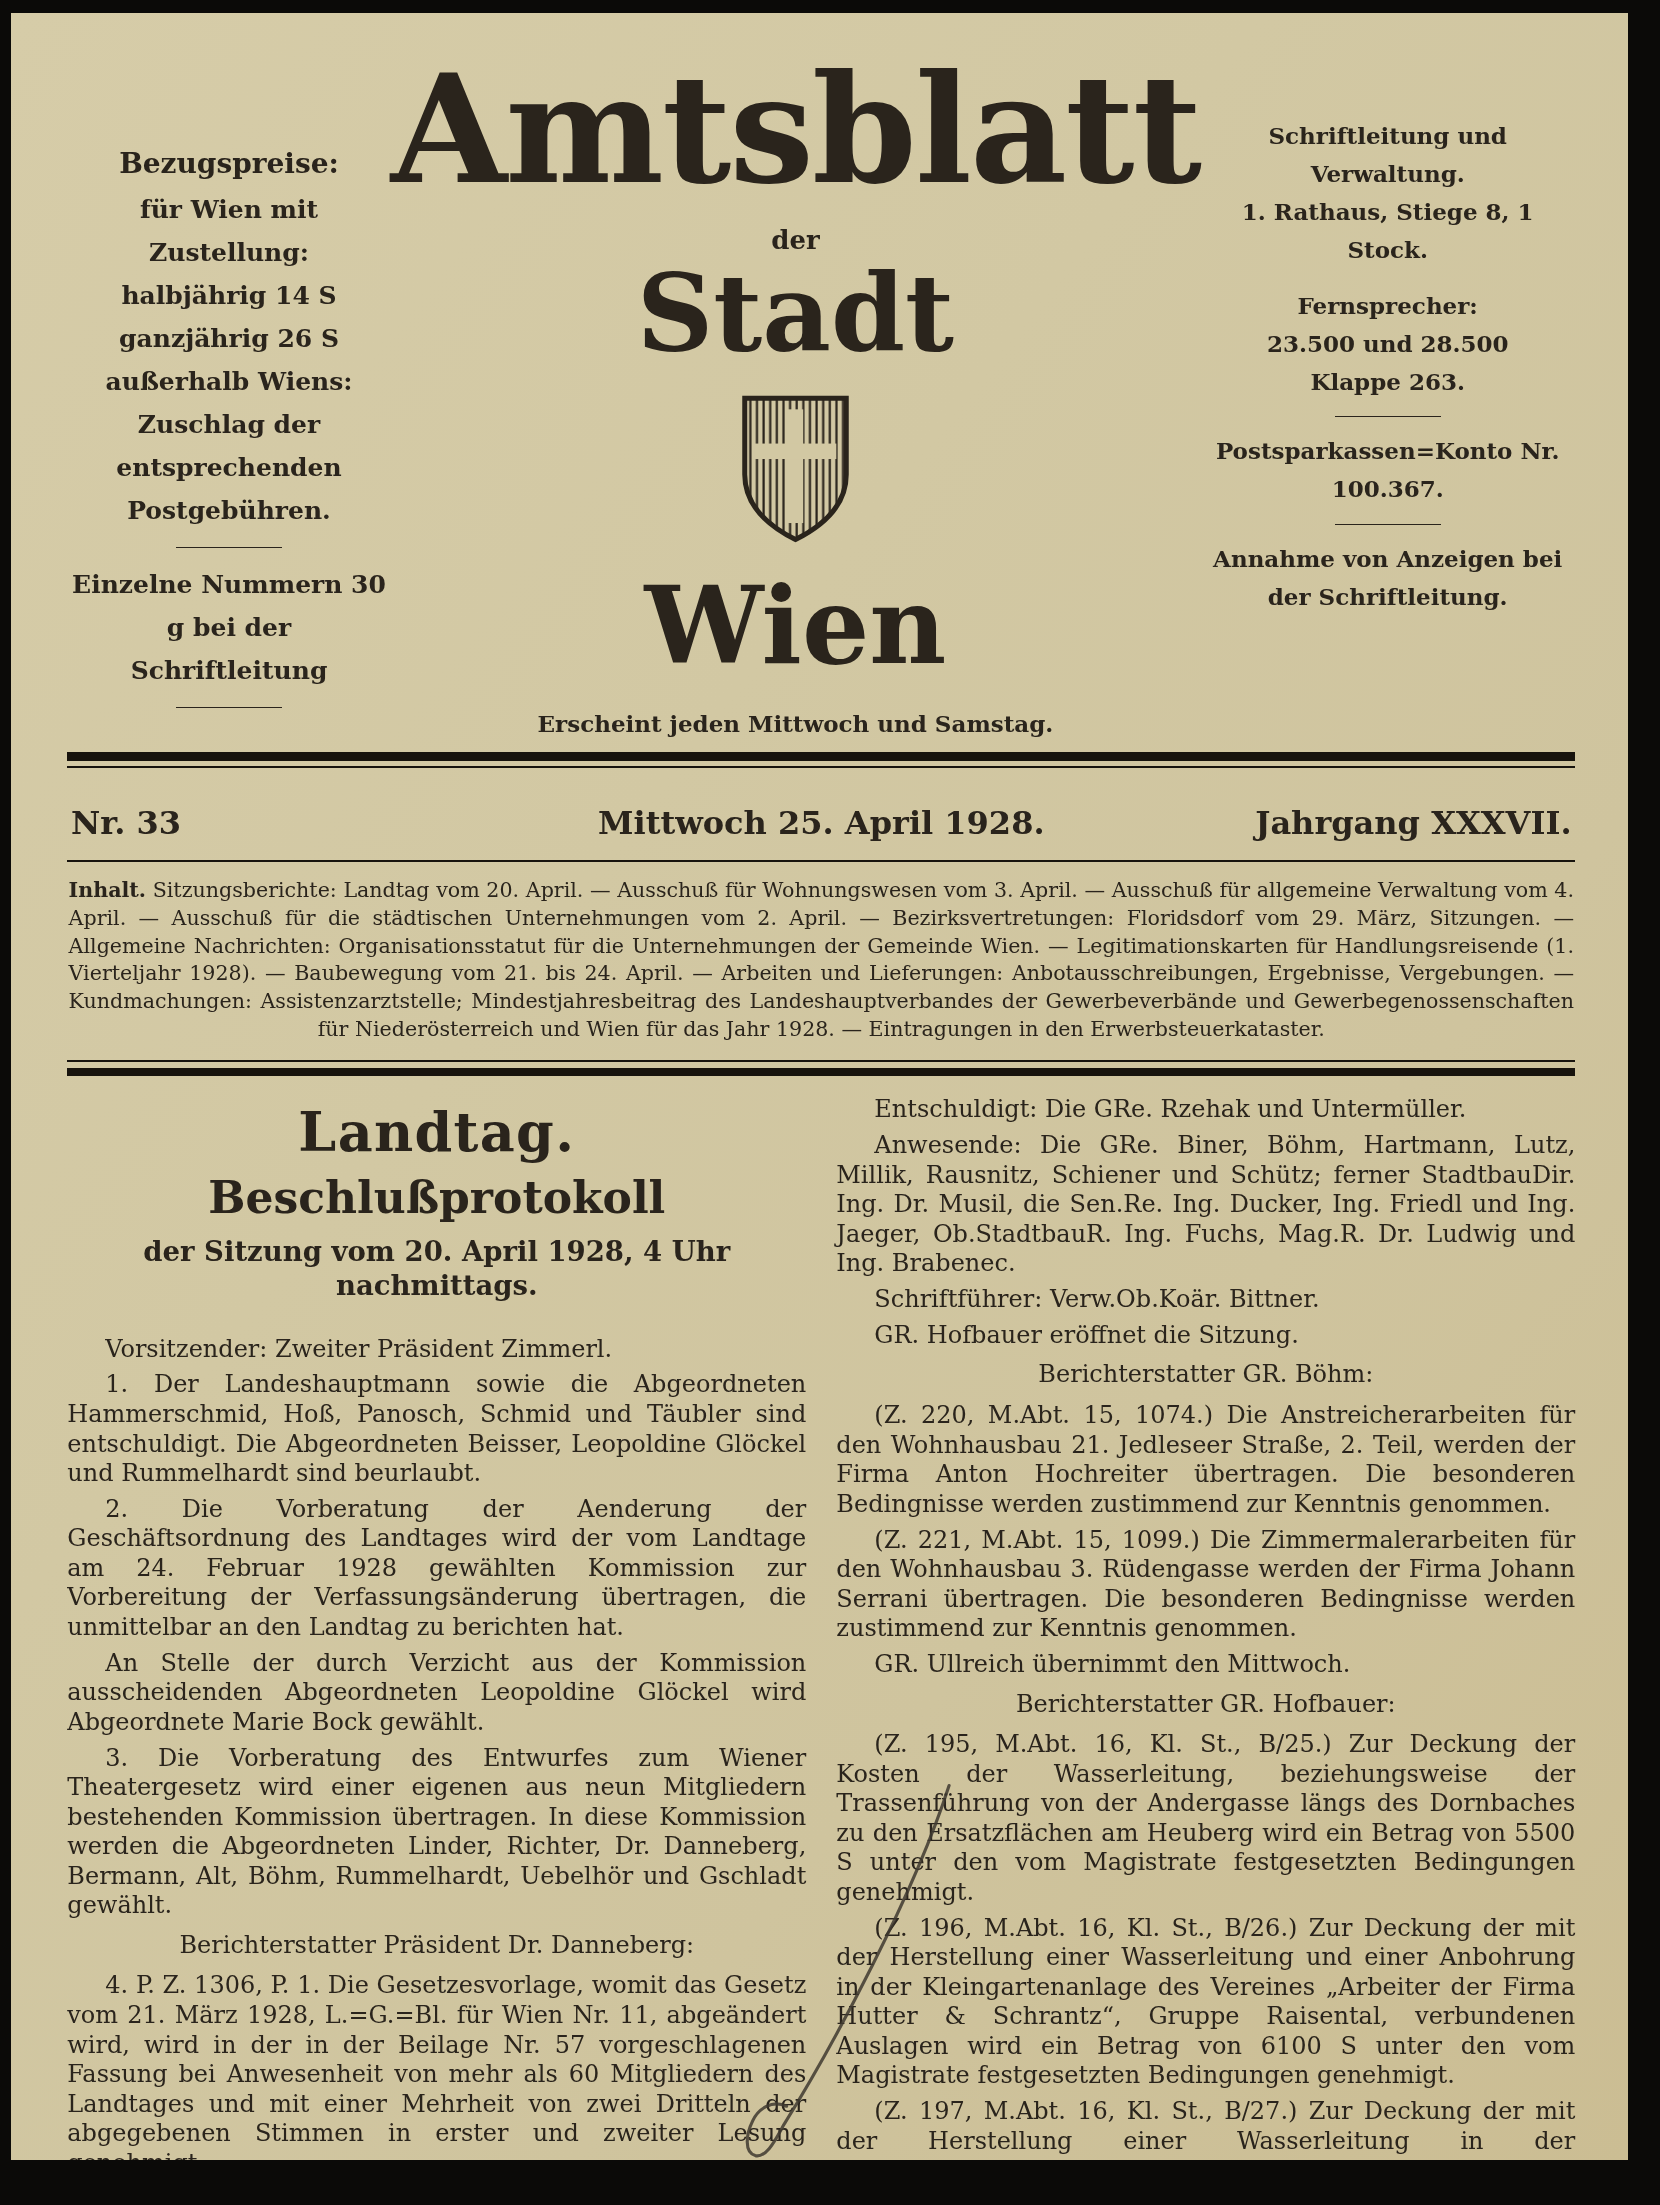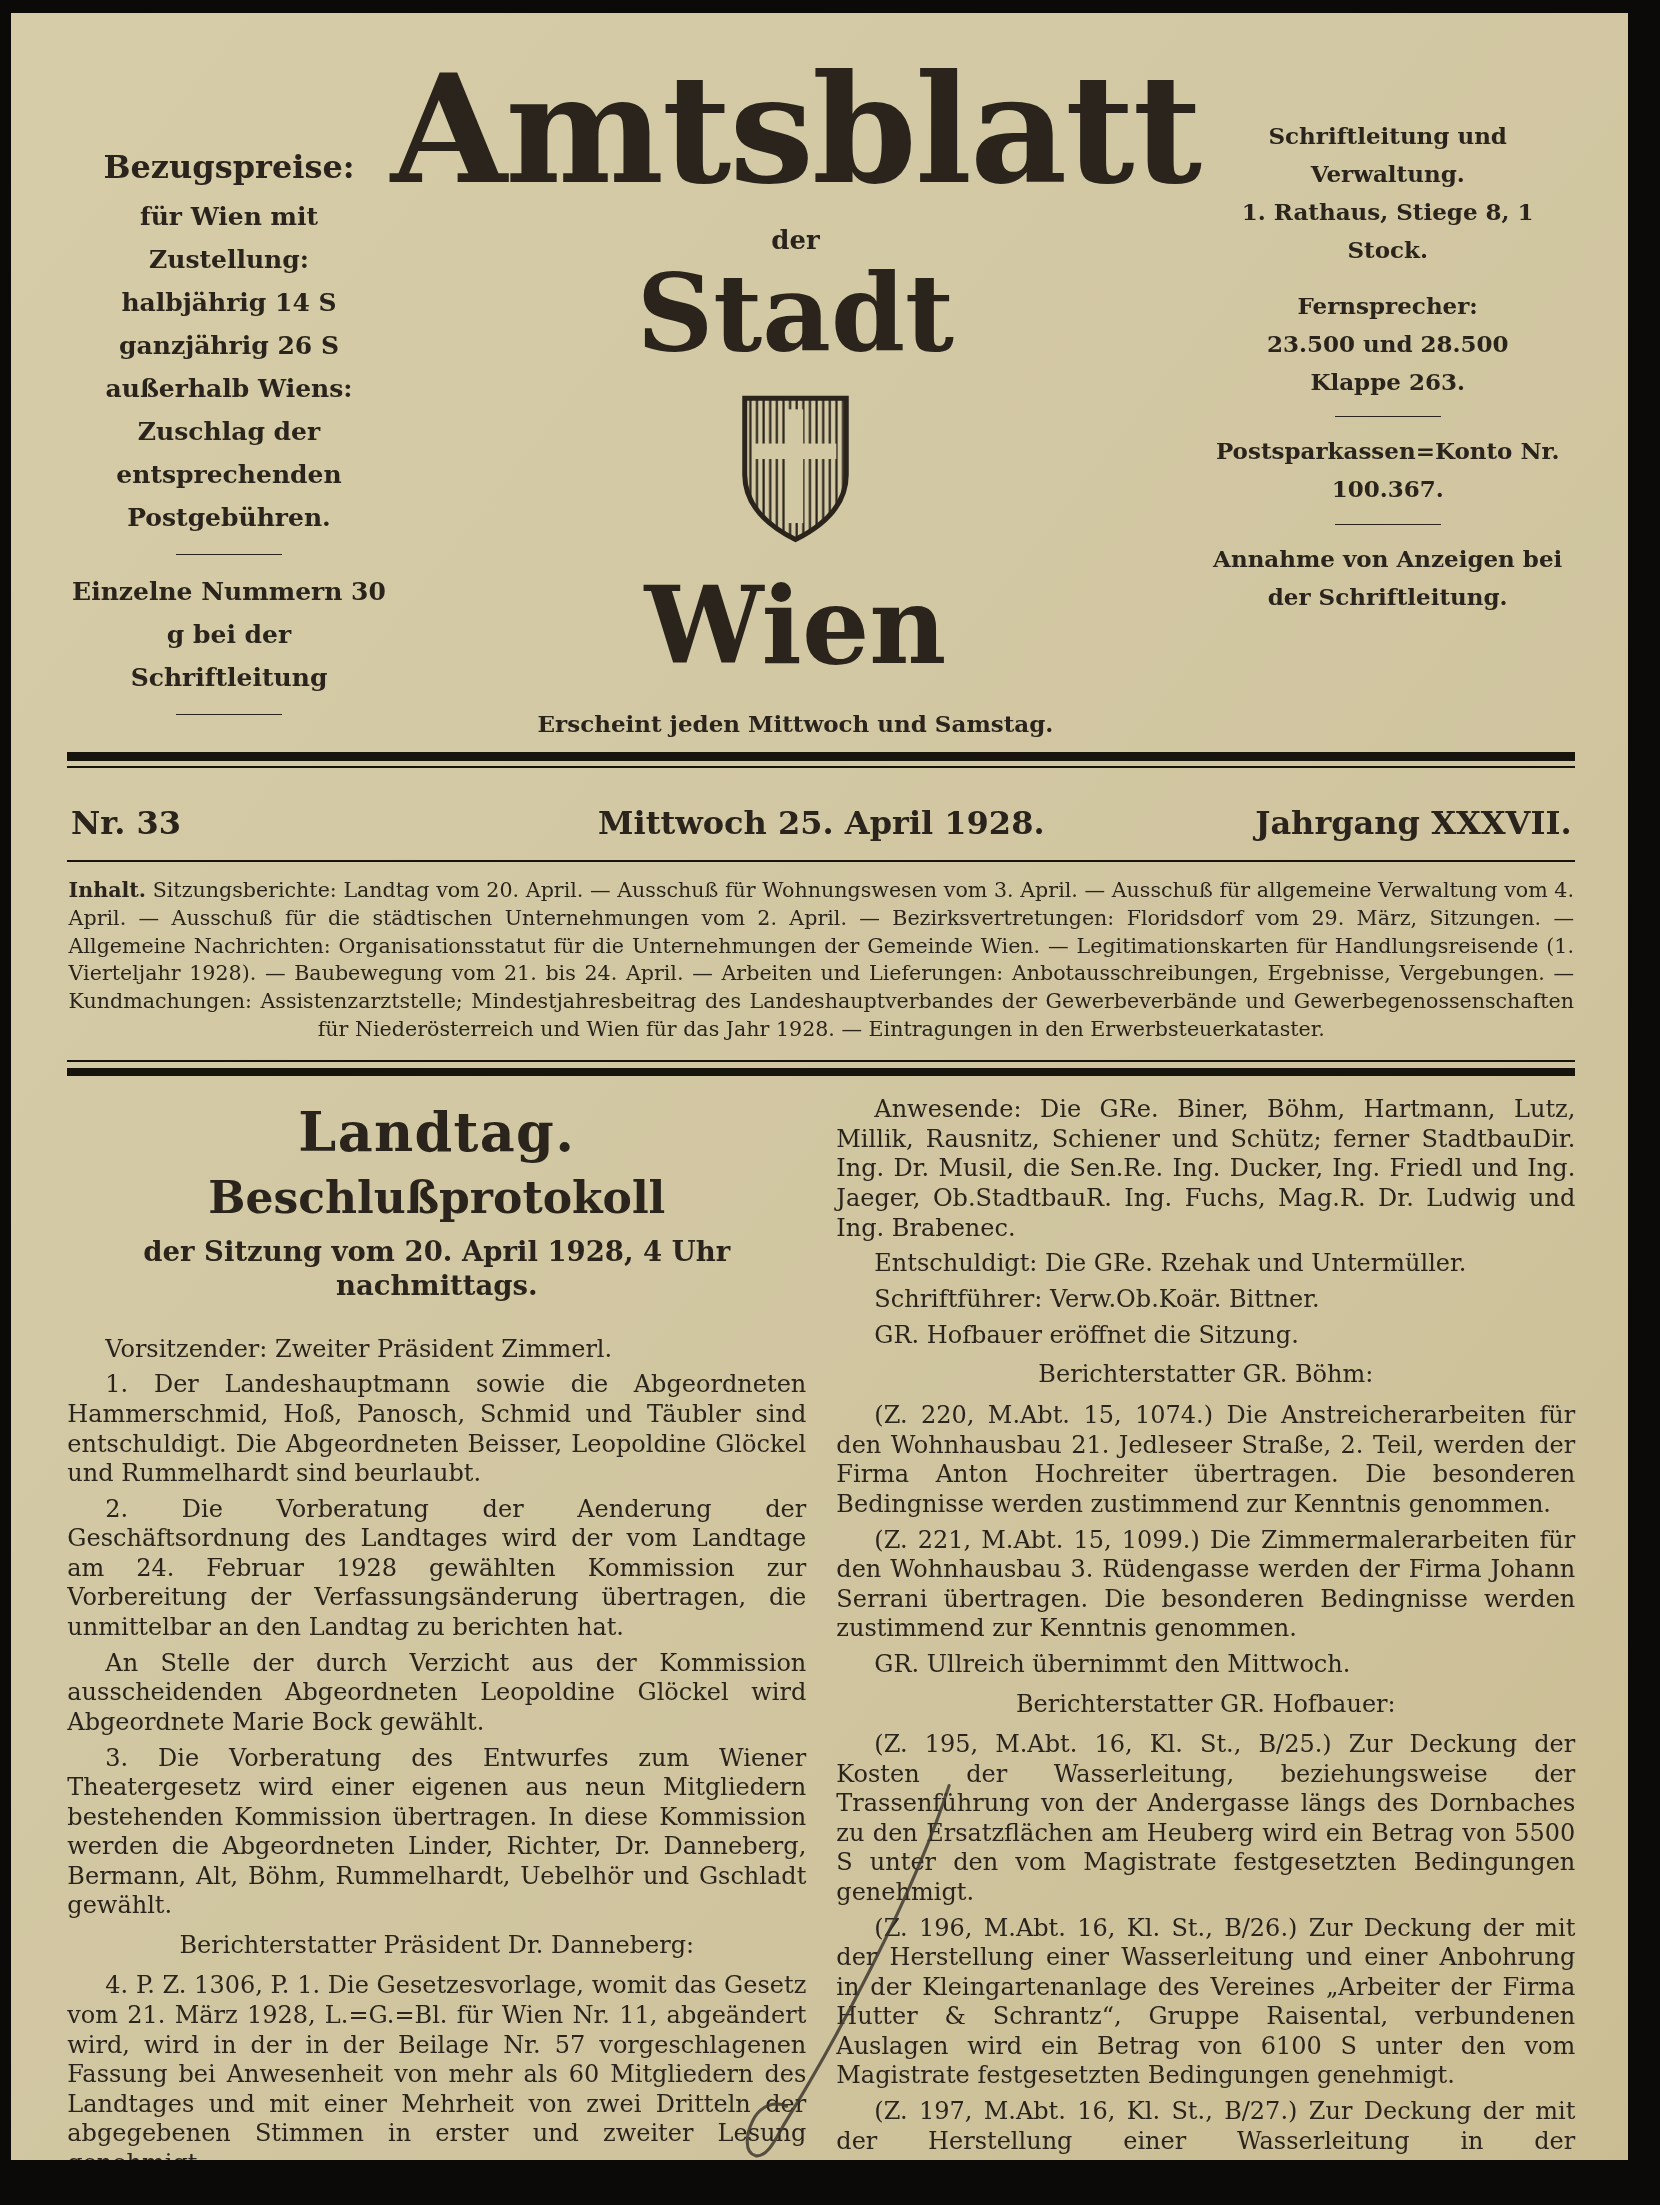--- a/index.html
+++ b/index.html
@@ -7,21 +7,21 @@
   .scan{position:relative;width:1660px;height:2205px;background:#0b0a08;overflow:hidden;
         font-family:"DejaVu Serif","Liberation Serif",serif;color:#2a241c;}
   .paper{position:absolute;left:11.3px;top:12.5px;width:1617px;height:2147px;overflow:hidden;
          background:linear-gradient(128deg,#d6cca8 0%,#d2c8a3 38%,#cfc49e 68%,#cbbd93 100%);}
   .inner{padding:34px 53px 0 56px;}
 
   
   .masthead{display:flex;}
   .mh-left{width:350px;padding-top:93px;text-align:center;font-weight:700;
            font-size:25px;line-height:1.72;}
-  .mh-left .bz-title{font-size:32px;}
+  .mh-left .bz-title{font-size:28px;}
   .mh-right{width:406px;padding-top:70px;text-align:center;font-weight:700;
             font-size:23px;line-height:1.66;}
   .mh-center{flex:1;text-align:center;padding-top:6.3px;}
   .t-amtsblatt{font-size:150px;font-weight:700;line-height:1.02;letter-spacing:-1.9px;}
   .t-der{font-size:26px;font-weight:700;margin-top:19px;}
   .t-row{display:flex;justify-content:center;align-items:center;gap:29px;margin-top:5px;flex-direction:column;}
   .t-stadt,.t-wien{font-size:106px;font-weight:700;line-height:1;}
   .shield-svg{width:111px;height:149px;display:block;}
   .t-sub{font-size:23px;font-weight:700;margin-top:31px;text-align:center;}
   .rule-mini{width:106px;border-top:1.9px solid #2a241c;margin:15px auto;}
@@ -145,22 +145,22 @@
           <p>2. Die Vorberatung der Aenderung der Geschäftsordnung des Landtages wird der vom Landtage am 24. Februar 1928 gewählten Kommission zur Vorbereitung der Verfassungsänderung übertragen, die unmittelbar an den Landtag zu berichten hat.</p>
           <p>An Stelle der durch Verzicht aus der Kommission ausscheidenden Abgeordneten Leopoldine Glöckel wird Abgeordnete Marie Bock gewählt.</p>
           <p>3. Die Vorberatung des Entwurfes zum Wiener Theatergesetz wird einer eigenen aus neun Mitgliedern bestehenden Kommission übertragen. In diese Kommission werden die Abgeordneten Linder, Richter, Dr. Danneberg, Bermann, Alt, Böhm, Rummelhardt, Uebelhör und Gschladt gewählt.</p>
           <p class="centerline">Berichterstatter Präsident Dr. Danneberg:</p>
           <p>4. P. Z. 1306, P. 1. Die Gesetzesvorlage, womit das Gesetz vom 21. März 1928, L.=G.=Bl. für Wien Nr. 11, abgeändert wird, wird in der in der Beilage Nr. 57 vorgeschlagenen Fassung bei Anwesenheit von mehr als 60 Mitgliedern des Landtages und mit einer Mehrheit von zwei Dritteln der abgegebenen Stimmen in erster und zweiter Lesung genehmigt.</p>
           <p>(Verlautbart im Landesgesetzblatte für Wien.)</p>
 
         </div>
 
         <div class="col">
+          <p>Entschuldigt: Die GRe. Rzehak und Untermüller.</p>
           <p>Anwesende: Die GRe. Biner, Böhm, Hartmann, Lutz, Millik, Rausnitz, Schiener und Schütz; ferner StadtbauDir. Ing. Dr. Musil, die Sen.Re. Ing. Ducker, Ing. Friedl und Ing. Jaeger, Ob.StadtbauR. Ing. Fuchs, Mag.R. Dr. Ludwig und Ing. Brabenec.</p>
-          <p>Entschuldigt: Die GRe. Rzehak und Untermüller.</p>
           <p>Schriftführer: Verw.Ob.Koär. Bittner.</p>
           <p>GR. Hofbauer eröffnet die Sitzung.</p>
           <p class="centerline">Berichterstatter GR. Böhm:</p>
           <p>(Z. 220, M.Abt. 15, 1074.) Die Anstreicherarbeiten für den Wohnhausbau 21. Jedleseer Straße, 2. Teil, werden der Firma Anton Hochreiter übertragen. Die besonderen Bedingnisse werden zustimmend zur Kenntnis genommen.</p>
           <p>(Z. 221, M.Abt. 15, 1099.) Die Zimmermalerarbeiten für den Wohnhausbau 3. Rüdengasse werden der Firma Johann Serrani übertragen. Die besonderen Bedingnisse werden zustimmend zur Kenntnis genommen.</p>
           <p>GR. Ullreich übernimmt den Mittwoch.</p>
           <p class="centerline">Berichterstatter GR. Hofbauer:</p>
           <p>(Z. 195, M.Abt. 16, Kl. St., B/25.) Zur Deckung der Kosten der Wasserleitung, beziehungsweise der Trassenführung von der Andergasse längs des Dornbaches zu den Ersatzflächen am Heuberg wird ein Betrag von 5500 S unter den vom Magistrate festgesetzten Bedingungen genehmigt.</p>
           <p>(Z. 196, M.Abt. 16, Kl. St., B/26.) Zur Deckung der mit der Herstellung einer Wasserleitung und einer Anbohrung in der Kleingartenanlage des Vereines „Arbeiter der Firma Hutter &amp; Schrantz“, Gruppe Raisental, verbundenen Auslagen wird ein Betrag von 6100 S unter den vom Magistrate festgesetzten Bedingungen genehmigt.</p>
           <p>(Z. 197, M.Abt. 16, Kl. St., B/27.) Zur Deckung der mit der Herstellung einer Wasserleitung in der Kleingartenanlage des Vereines „Arbeiter der Firma Hutter &amp; Schrantz“ verbundenen Auslagen wird ein Betrag von 1200 S unter den vom Magistrate festgesetzten Bedingungen genehmigt.</p>

